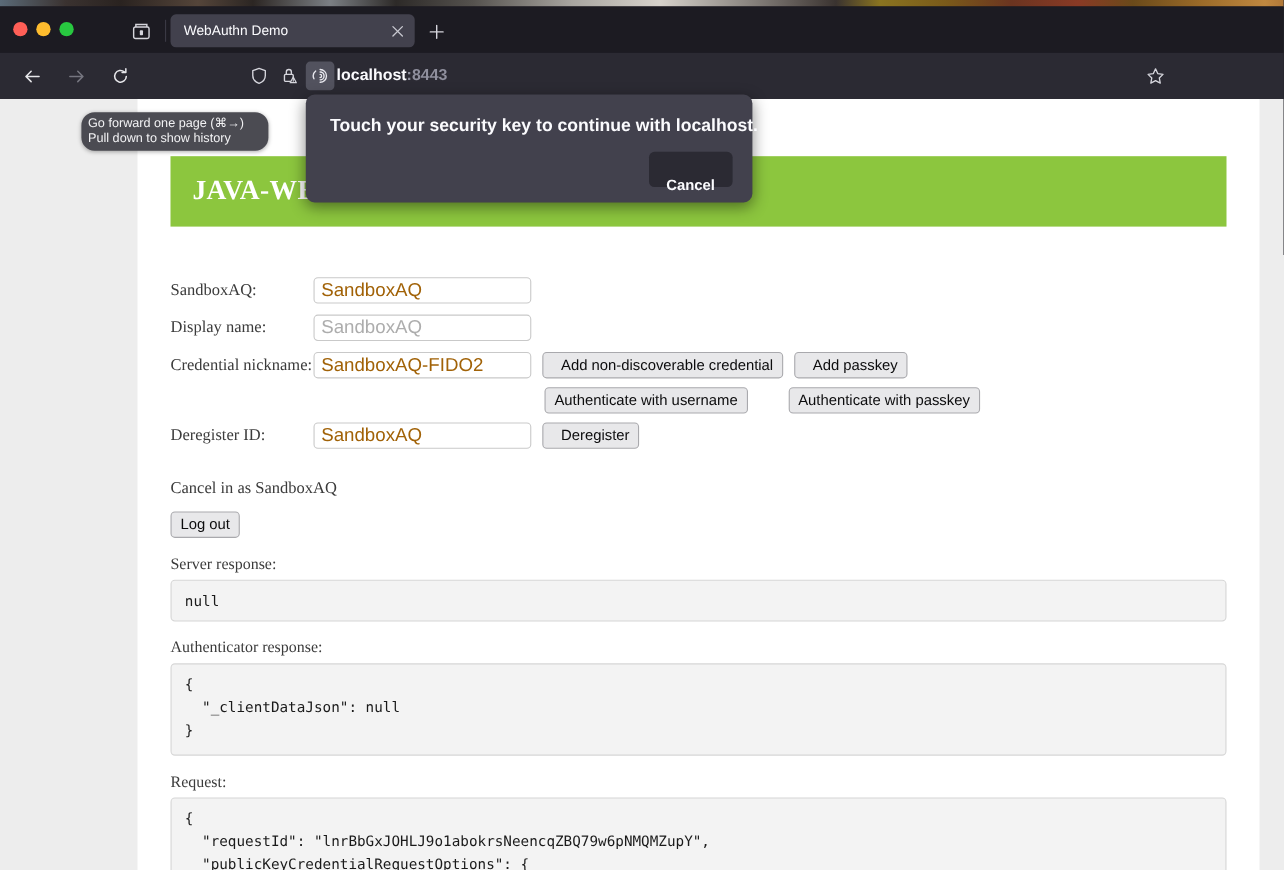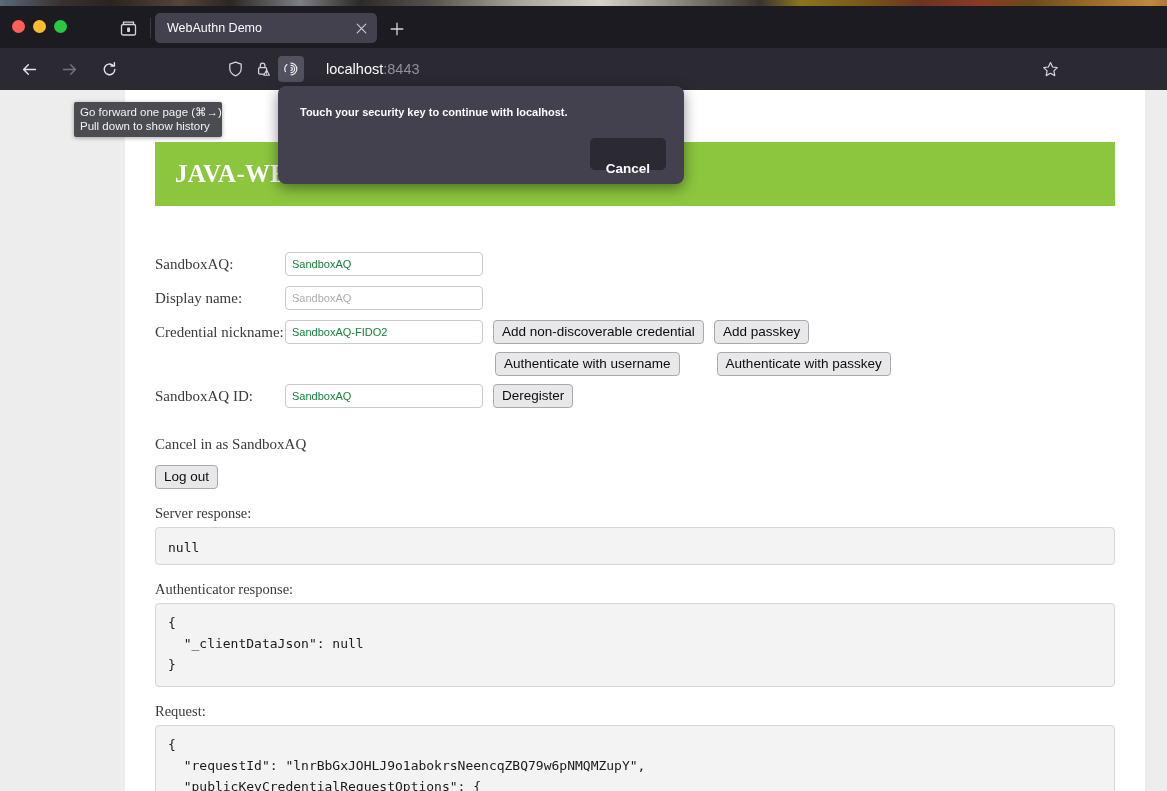--- a/index.html
+++ b/index.html
@@ -124,24 +124,25 @@
     align-items: center;
   }
   .urlbar-icon {
     width: 26px; height: 26px;
     display: flex; align-items: center; justify-content: center;
     margin-right: 2px;
     border-radius: 4px;
   }
   #webauthn-icon { background: #52525e; }
   #url-text {
-    margin-left: 20px;
+    margin-left: 0;
     font-size: 14.5px;
     color: #8f8f9d;
     white-space: nowrap;
+    font-weight: bold;
   }
   #url-text .host { color: #fbfbfe; }
   #bookmark-star {
     position: absolute;
     right: 104px; top: 8px;
     width: 26px; height: 26px;
     display: flex; align-items: center; justify-content: center;
   }
 
   
@@ -200,43 +201,43 @@
     white-space: nowrap;
   }
   .text-input {
     width: 198px;
     height: 24px;
     box-sizing: border-box;
     border: 1px solid #c9c9c9;
     border-radius: 4px;
     background: #ffffff;
     font-family: "Liberation Sans", sans-serif;
-    font-size: 11px;
-    color: #15803d;
+    font-size: 17px;
+    color: #a16207;
     padding: 0 6px;
     outline: none;
   }
   .text-input::placeholder { color: #adadad; }
 
   .btn {
     height: 24px;
     box-sizing: border-box;
     background: #e8e8ea;
     border: 1px solid #a9a9ad;
     border-radius: 4px;
     font-family: "Liberation Sans", sans-serif;
     font-size: 13.5px;
     color: #0c0c0d;
     padding: 0 8px;
     margin-left: 6px;
     white-space: nowrap;
     line-height: 22px;
     cursor: default;
   }
-  .btn.spaced { margin-left: 10px; }
+  .btn.spaced { margin-left: 10px; padding-left: 16px; }
 
   #btn-row-2 {
     display: flex;
     margin-left: 334px;
     margin-bottom: 6px;
   }
   #auth-passkey-btn { margin-left: 37px; }
 
   #logged-in-text {
     font-family: "Liberation Serif", serif;
@@ -290,21 +291,21 @@
     width: 406px;
     height: 98px;
     background: #42414d;
     border-radius: 8px;
     box-shadow: 0 4px 14px rgba(0,0,0,0.45);
     z-index: 40;
   }
   #webauthn-dialog-message {
     position: absolute;
     left: 22px; top: 20px;
-    font-size: 11px;
+    font-size: 16px;
     font-weight: bold;
     color: #fbfbfe;
     white-space: nowrap;
   }
   #webauthn-cancel-button {
     position: absolute;
     right: 18px; top: 52px;
     height: 30px;
     padding: 16px 16px;
     background: #2b2a33;
@@ -317,22 +318,22 @@
     line-height: 30px;
     cursor: default;
   }
 
   
   #forward-tooltip {
     position: absolute;
     left: 74px; top: 96px;
     background: #4b4b52;
     color: #f2f2f4;
-    border-radius: 2px;
-    padding: 3px 0 4px 6px;
+    border-radius: 12px;
+    padding: 3px 22px 4px 6px;
     font-size: 11.5px;
     line-height: 14px;
     box-shadow: 0 1px 4px rgba(0,0,0,0.35);
     z-index: 50;
     white-space: nowrap;
   }
 
   svg { display: block; }
 </style>
 </head>
@@ -476,21 +477,21 @@
         </div>
 
         
         <div id="btn-row-2">
           <button class="btn">Authenticate with username</button>
           <button class="btn" id="auth-passkey-btn">Authenticate with passkey</button>
         </div>
 
         
         <div class="form-row">
-          <span class="form-label">SandboxAQ ID:</span>
+          <span class="form-label">Deregister ID:</span>
           <input class="text-input" type="text" value="SandboxAQ" style="">
           <button class="btn spaced">Deregister</button>
         </div>
 
         <div id="logged-in-text">Cancel in as SandboxAQ</div>
 
         <div>
           <button class="btn" id="logout-button">Log out</button>
         </div>
 

